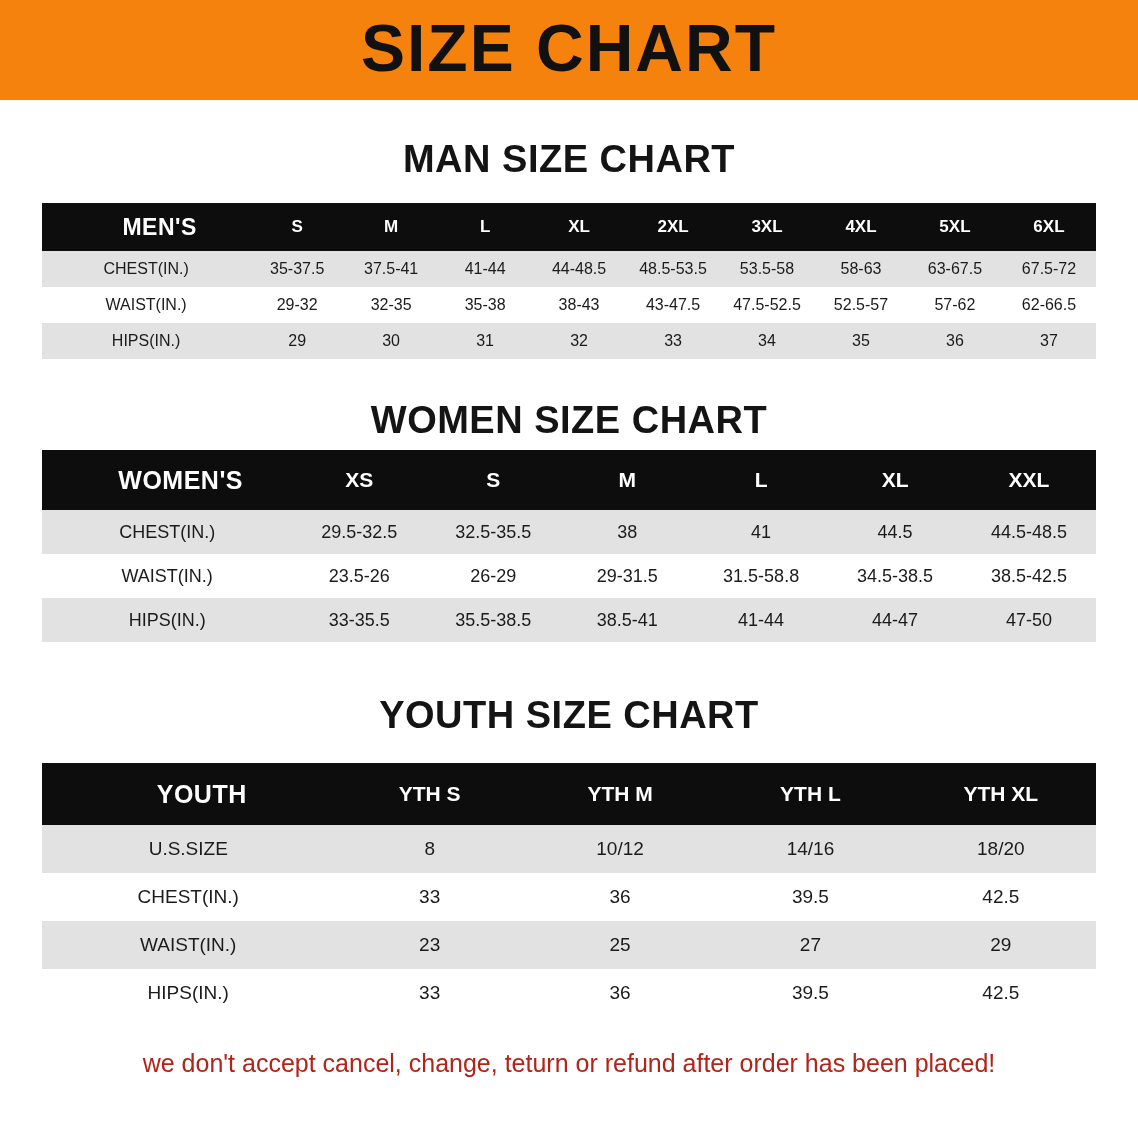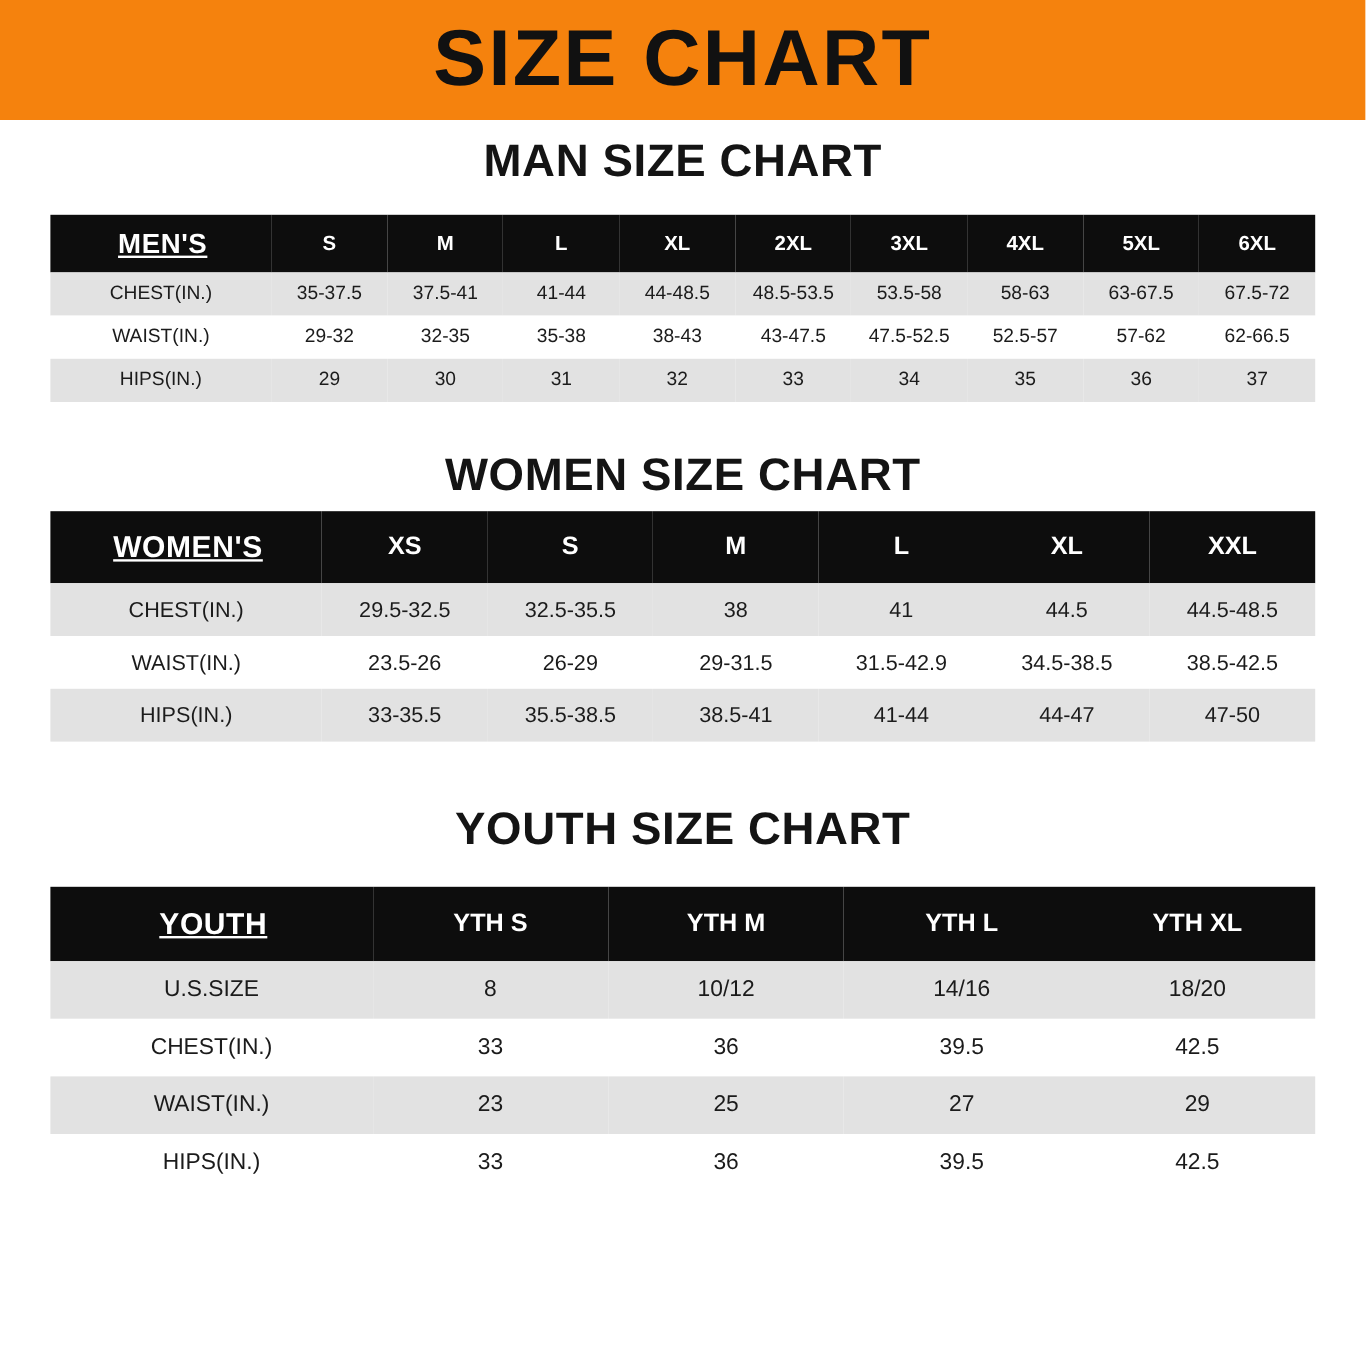--- a/index.html
+++ b/index.html
@@ -42,21 +42,21 @@
 
   
   .section-title {
     text-align: center;
     font-family: "Liberation Sans", sans-serif;
     font-weight: bold;
     font-size: 38px;
     color: #141414;
     letter-spacing: 0.5px;
   }
-  .section-title.man    { margin-top: 14px; margin-bottom: 22px; }
+  .section-title.man    { margin-top: 38px; margin-bottom: 22px; }
   .section-title.women  { margin-top: 40px; margin-bottom: 8px; }
   .section-title.youth  { margin-top: 52px; margin-bottom: 26px; }
 
   
   .table-wrap {
     margin: 0 42px;
   }
   table.sizechart {
     width: 100%;
     border-collapse: collapse;
@@ -73,22 +73,21 @@
   
   table.sizechart thead tr {
     background: #0d0d0d;
   }
   table.sizechart thead th {
     color: #ffffff;
     font-weight: bold;
   }
   th.rowlabel-head {
     text-align: left;
-    padding-left: 4px;
-    text-decoration: underline;
+    padding-left: 28px;
   }
 
   
   .men thead th { font-size: 17px; height: 46px; }
   .men thead th.rowlabel-head { font-size: 23px; letter-spacing: 0.5px; }
   .men tbody td { font-size: 16px; height: 34px; }
   .men tbody td.rowlabel { font-size: 16px; }
 
   
   .women thead th { font-size: 21px; height: 58px; }
@@ -209,21 +208,21 @@
           <td>38</td>
           <td>41</td>
           <td>44.5</td>
           <td>44.5-48.5</td>
         </tr>
         <tr class="plain">
           <td class="rowlabel">WAIST(IN.)</td>
           <td>23.5-26</td>
           <td>26-29</td>
           <td>29-31.5</td>
-          <td>31.5-42.9</td>
+          <td>31.5-58.8</td>
           <td>34.5-38.5</td>
           <td>38.5-42.5</td>
         </tr>
         <tr class="shade">
           <td class="rowlabel">HIPS(IN.)</td>
           <td>33-35.5</td>
           <td>35.5-38.5</td>
           <td>38.5-41</td>
           <td>41-44</td>
           <td>44-47</td>
@@ -272,15 +271,16 @@
           <td>33</td>
           <td>36</td>
           <td>39.5</td>
           <td>42.5</td>
         </tr>
       </tbody>
     </table>
   </div>
 
   <div class="note">
+    <span class="line">we don't accept cancel, change, teturn or refund after order has been placed!</span>
   </div>
 
 </div>
 
 </body></html>

